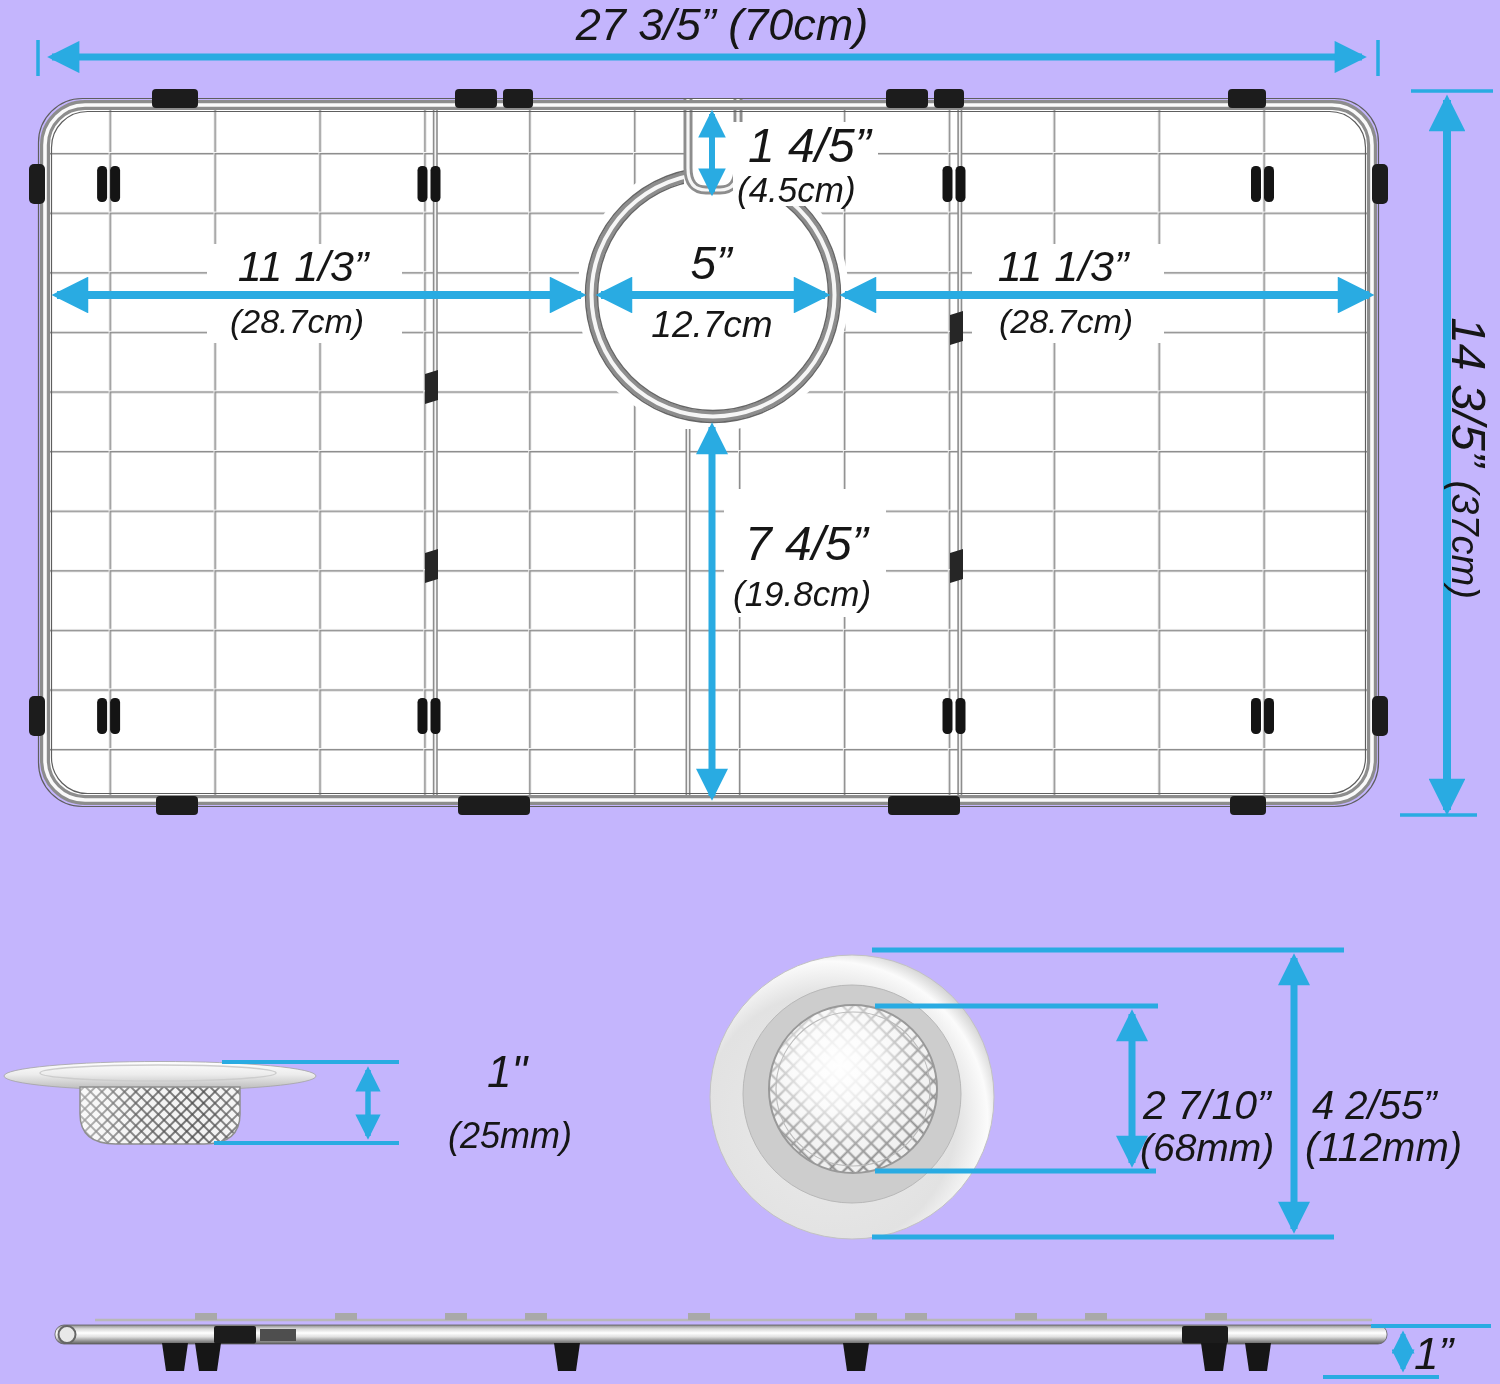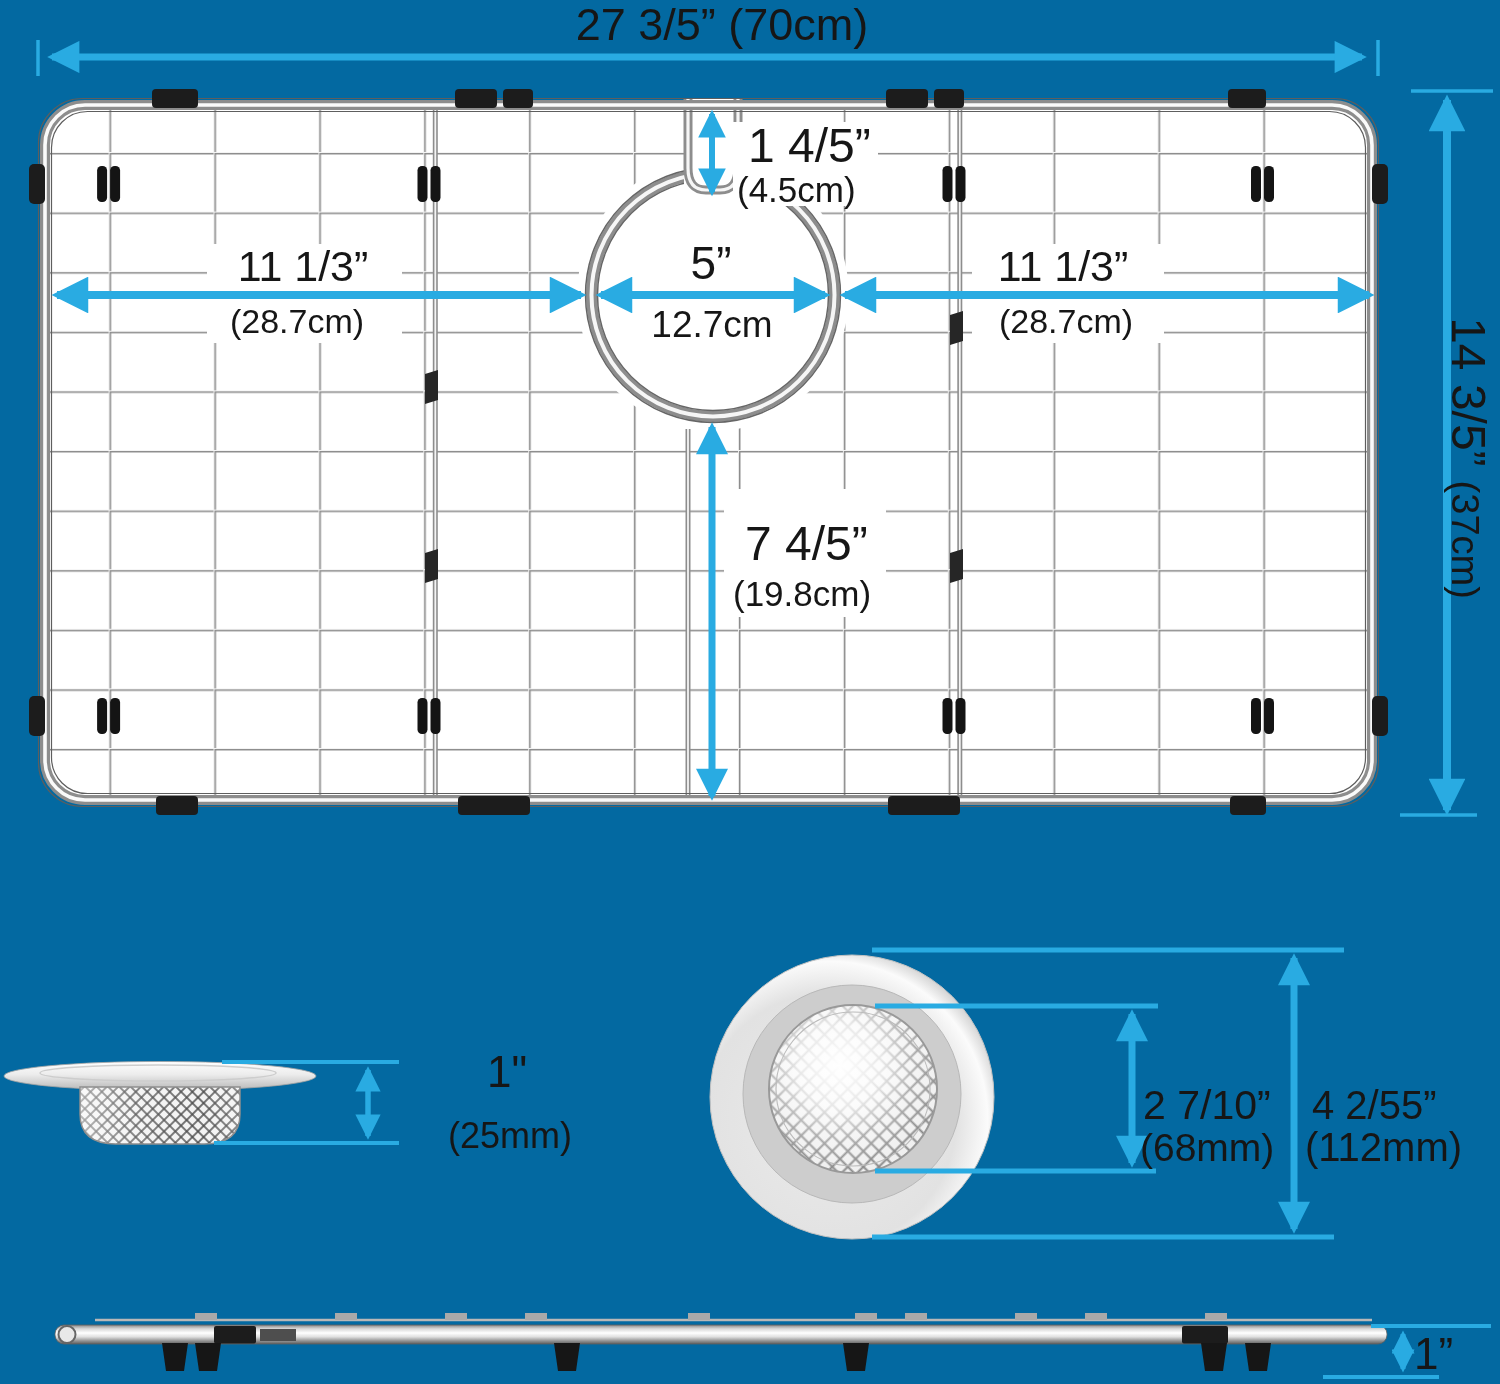--- a/index.html
+++ b/index.html
@@ -1,17 +1,17 @@
 <!DOCTYPE html>
 <html style="--accent: #29ABE2;"><head>
 <meta charset="utf-8">
 <style>
   :root { --accent:#29ABE2; }
   html,body { margin:0; padding:0; background:#ffffff; }
-  .page { width:1500px; height:1384px; position:relative; background:#0369a1; }
+  .page { width:1500px; height:1384px; position:relative; background:#c4b5fd;font-style:italic; }
   svg { display:block; }
   text { font-family:"Liberation Sans", sans-serif; fill:#161616; }
   .accent-stroke { stroke:var(--accent,#29ABE2); }
   .accent-fill   { fill:var(--accent,#29ABE2); }
   .wireg  { stroke:#8d8d8d; stroke-width:5;   fill:none; }
   .wirew  { stroke:#f4f4f4; stroke-width:1.8; fill:none; }
   .frameg { stroke:#8d8d8d; stroke-width:10;  fill:none; }
   .framew { stroke:#fafafa; stroke-width:3.6; fill:none; }
   .edgel  { stroke:#5e5e5e; stroke-width:1.2; fill:none; }
   .notchg { stroke:#8d8d8d; stroke-width:9;   fill:none; }

